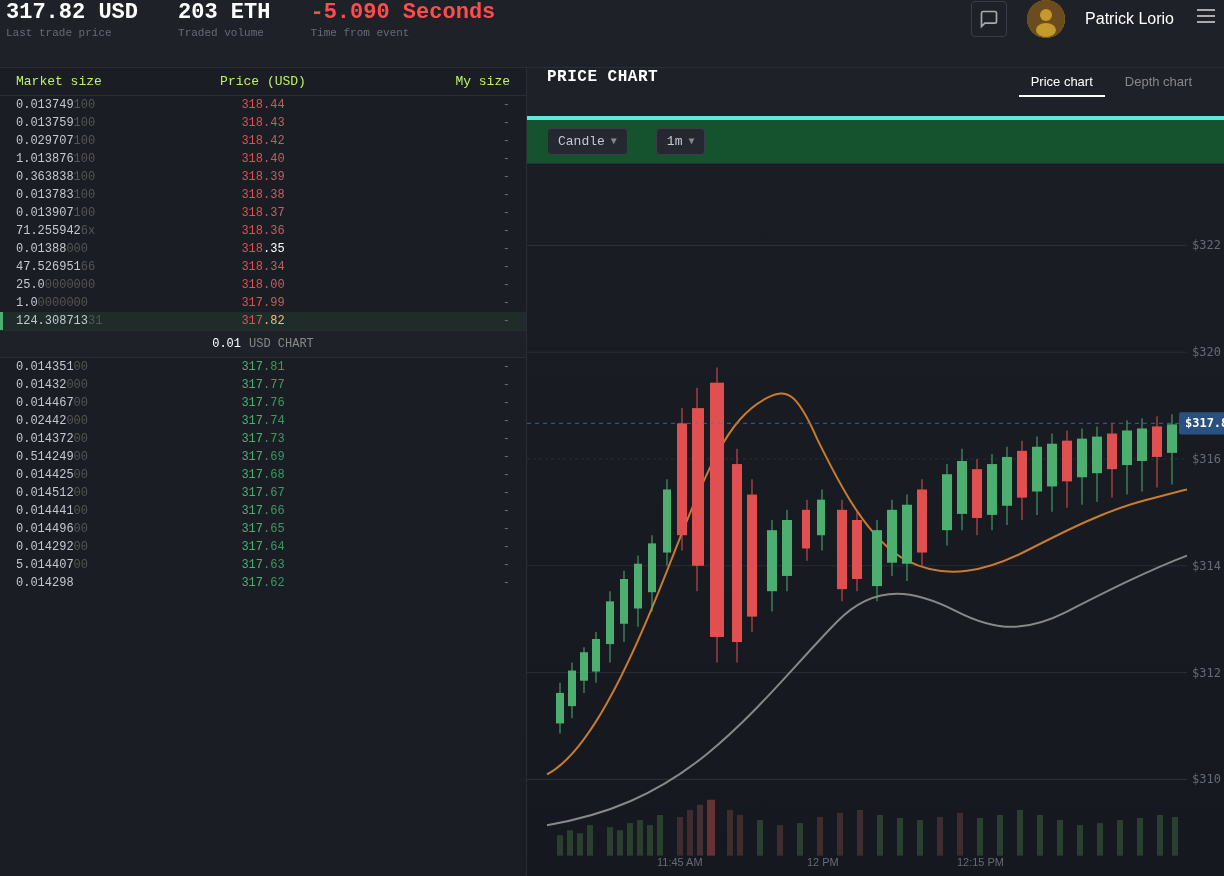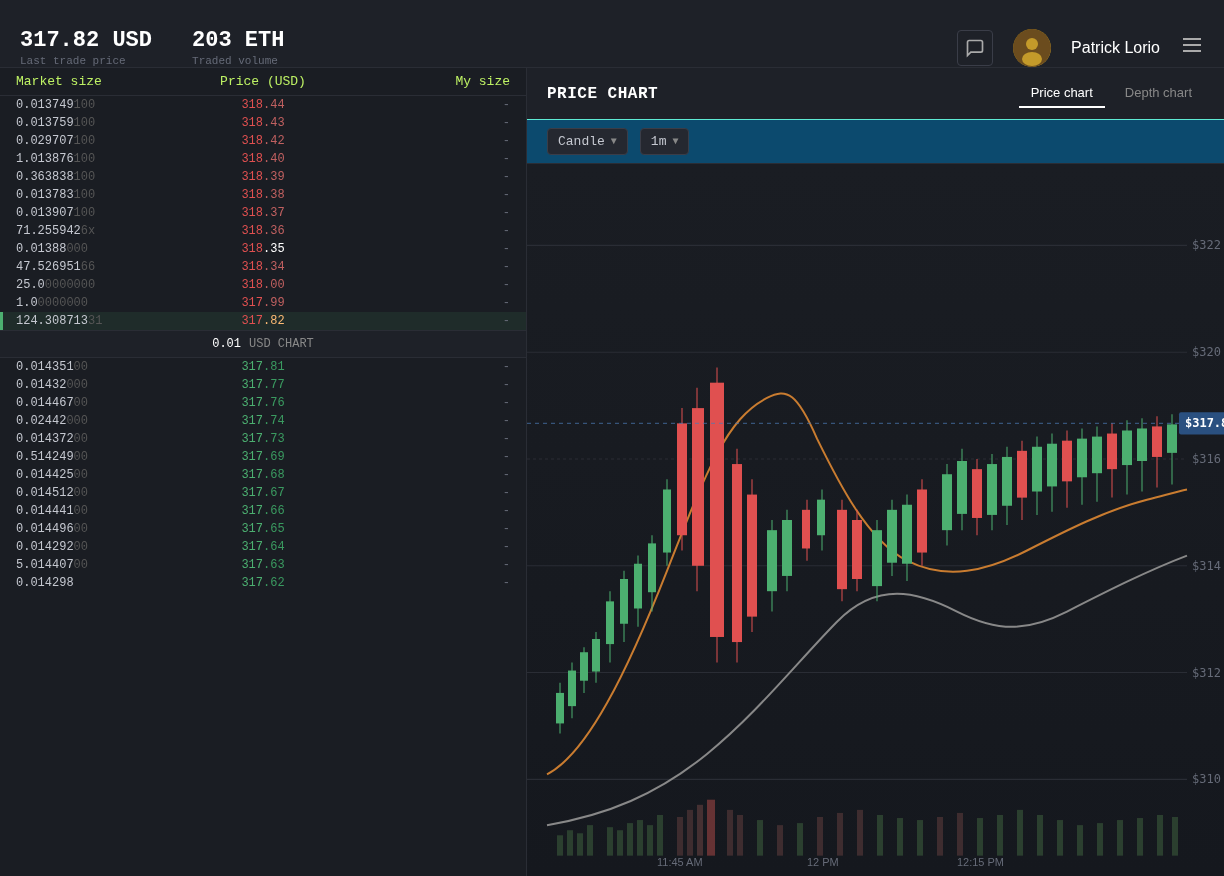--- a/index.html
+++ b/index.html
@@ -9,24 +9,24 @@
       font-family: 'Courier New', monospace;
       font-size: 13px;
       width: 1224px;
       height: 876px;
       overflow: hidden;
     }
 
     
     .top-bar {
       display: flex;
-      align-items: flex-end;
+      align-items: flex-start;
       background: #1e2128;
       height: 68px;
-      padding: 0 20px;
+      padding: 0 6px;
       border-bottom: 1px solid #2a2d35;
     }
     .top-stat {
       margin-right: 40px;
     }
     .top-stat .value {
       font-size: 22px;
       font-weight: bold;
       color: #ffffff;
     }
@@ -168,25 +168,25 @@
 
     
     .right-panel {
       flex: 1;
       display: flex;
       flex-direction: column;
       background: #1a1d23;
     }
     .chart-header {
       display: flex;
-      align-items: center;
+      align-items: flex-start;
       padding: 0 20px;
       height: 52px;
       background: #1e2128;
-      border-bottom: 1px solid #5eead4;
+      border-bottom: 4px solid #5eead4;
     }
     .chart-title {
       font-size: 16px;
       font-weight: bold;
       color: #ffffff;
       letter-spacing: 0.5px;
       flex: 1;
     }
     .chart-tab {
       padding: 6px 12px;
@@ -199,22 +199,22 @@
     }
     .chart-tab.active {
       color: #ffffff;
       border-bottom: 2px solid #ffffff;
     }
 
     .chart-controls {
       display: flex;
       align-items: center;
       padding: 8px 20px;
-      gap: 12px;
-      background: #0c4a6e;
+      gap: 28px;
+      background: #14532d;
       border-bottom: 1px solid #2a2d35;
     }
     .dropdown-btn {
       display: flex;
       align-items: center;
       gap: 6px;
       background: #252830;
       border: 1px solid #3a3d48;
       border-radius: 4px;
       padding: 5px 10px;
@@ -255,20 +255,24 @@
 <body>
 
 <div class="top-bar">
   <div class="top-stat">
     <div class="value">317.82 USD</div>
     <div class="label">Last trade price</div>
   </div>
   <div class="top-stat">
     <div class="value">203 ETH</div>
     <div class="label">Traded volume</div>
+  </div>
+  <div class="top-stat negative">
+    <div class="value">-5.090 Seconds</div>
+    <div class="label">Time from event</div>
   </div>
   <div class="top-bar-right">
     <div class="chat-icon">
       <svg width="20" height="20" viewBox="0 0 24 24" fill="none" stroke="#aaa" stroke-width="2">
         <path d="M21 15a2 2 0 0 1-2 2H7l-4 4V5a2 2 0 0 1 2-2h14a2 2 0 0 1 2 2z"></path>
       </svg>
     </div>
     <div class="user-avatar">
       <svg width="38" height="38" viewBox="0 0 38 38">
         <circle cx="19" cy="19" r="19" fill="#6b4c1e"></circle>

